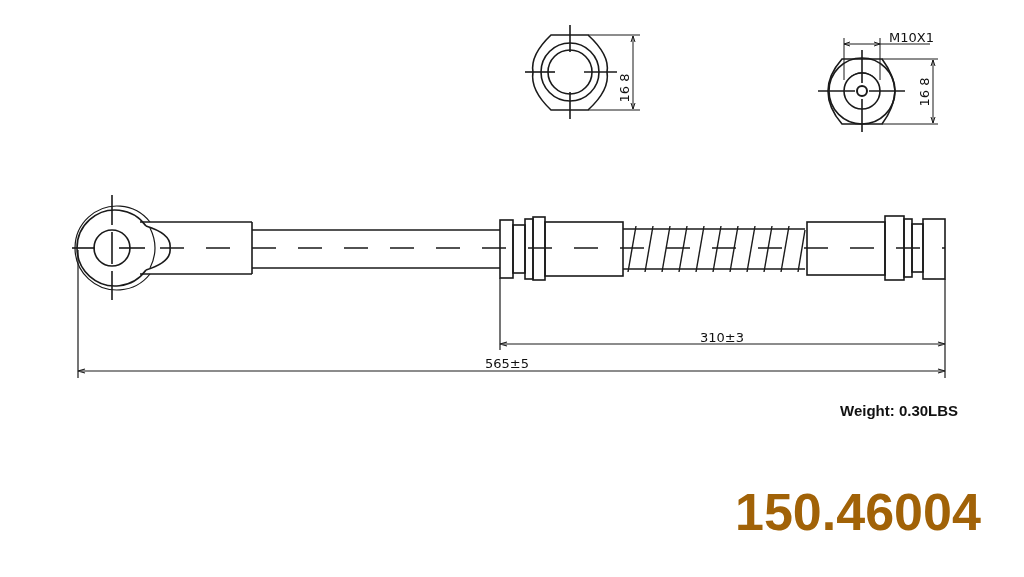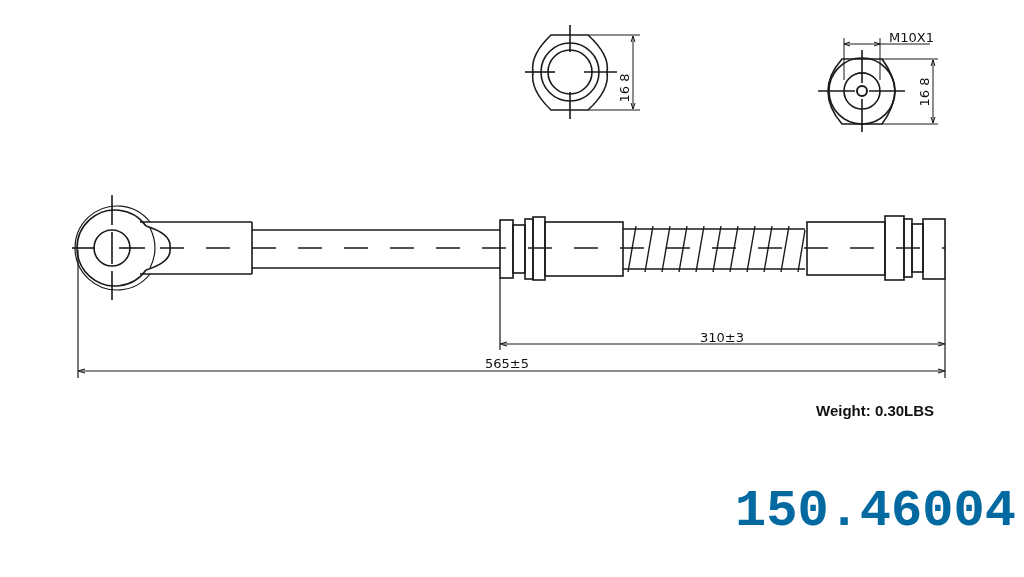--- a/index.html
+++ b/index.html
@@ -1,20 +1,20 @@
 <!DOCTYPE html>
 <html><head>
 <meta charset="utf-8">
 <style>
   html, body { margin: 0; padding: 0; background: #ffffff; }
   body { width: 1024px; height: 577px; position: relative; overflow: hidden; font-family: "Liberation Sans", sans-serif; }
   svg.drawing { position: absolute; left: 0; top: 0; }
   .dimtext { font-family: "DejaVu Sans", sans-serif; font-size: 13px; fill: #111; }
-  .label-weight { position: absolute; left: 816px; top: 402px; font-family: "Liberation Sans", sans-serif; font-weight: bold; font-size: 15px; color: #111; white-space: nowrap; }
-  .label-part { position: absolute; left: 735px; top: 486px; font-family: Liberation Mono, monospace; font-weight: bold; font-size: 52px; color: #0369a1; letter-spacing: 0px; white-space: nowrap; line-height: 1; }
+  .label-weight { position: absolute; left: 840px; top: 402px; font-family: "Liberation Sans", sans-serif; font-weight: bold; font-size: 15px; color: #111; white-space: nowrap; }
+  .label-part { position: absolute; left: 735px; top: 486px; font-family: Liberation Sans, sans-serif; font-weight: bold; font-size: 52px; color: #a16207; letter-spacing: 0px; white-space: nowrap; line-height: 1; }
 </style>
 </head>
 <body>
 
 <svg class="drawing" width="1024" height="577" viewBox="0 0 1024 577" xmlns="http://www.w3.org/2000/svg">
   <g stroke="#1a1a1a" stroke-width="1.6" fill="none">
 
     <g>
       <path d="M551 35 L588 35 Q610 55 607 72 Q610 90 588 110 L551 110 Q530 90 533 72 Q530 55 551 35 Z"></path>
       <circle cx="570" cy="72" r="29"></circle>

